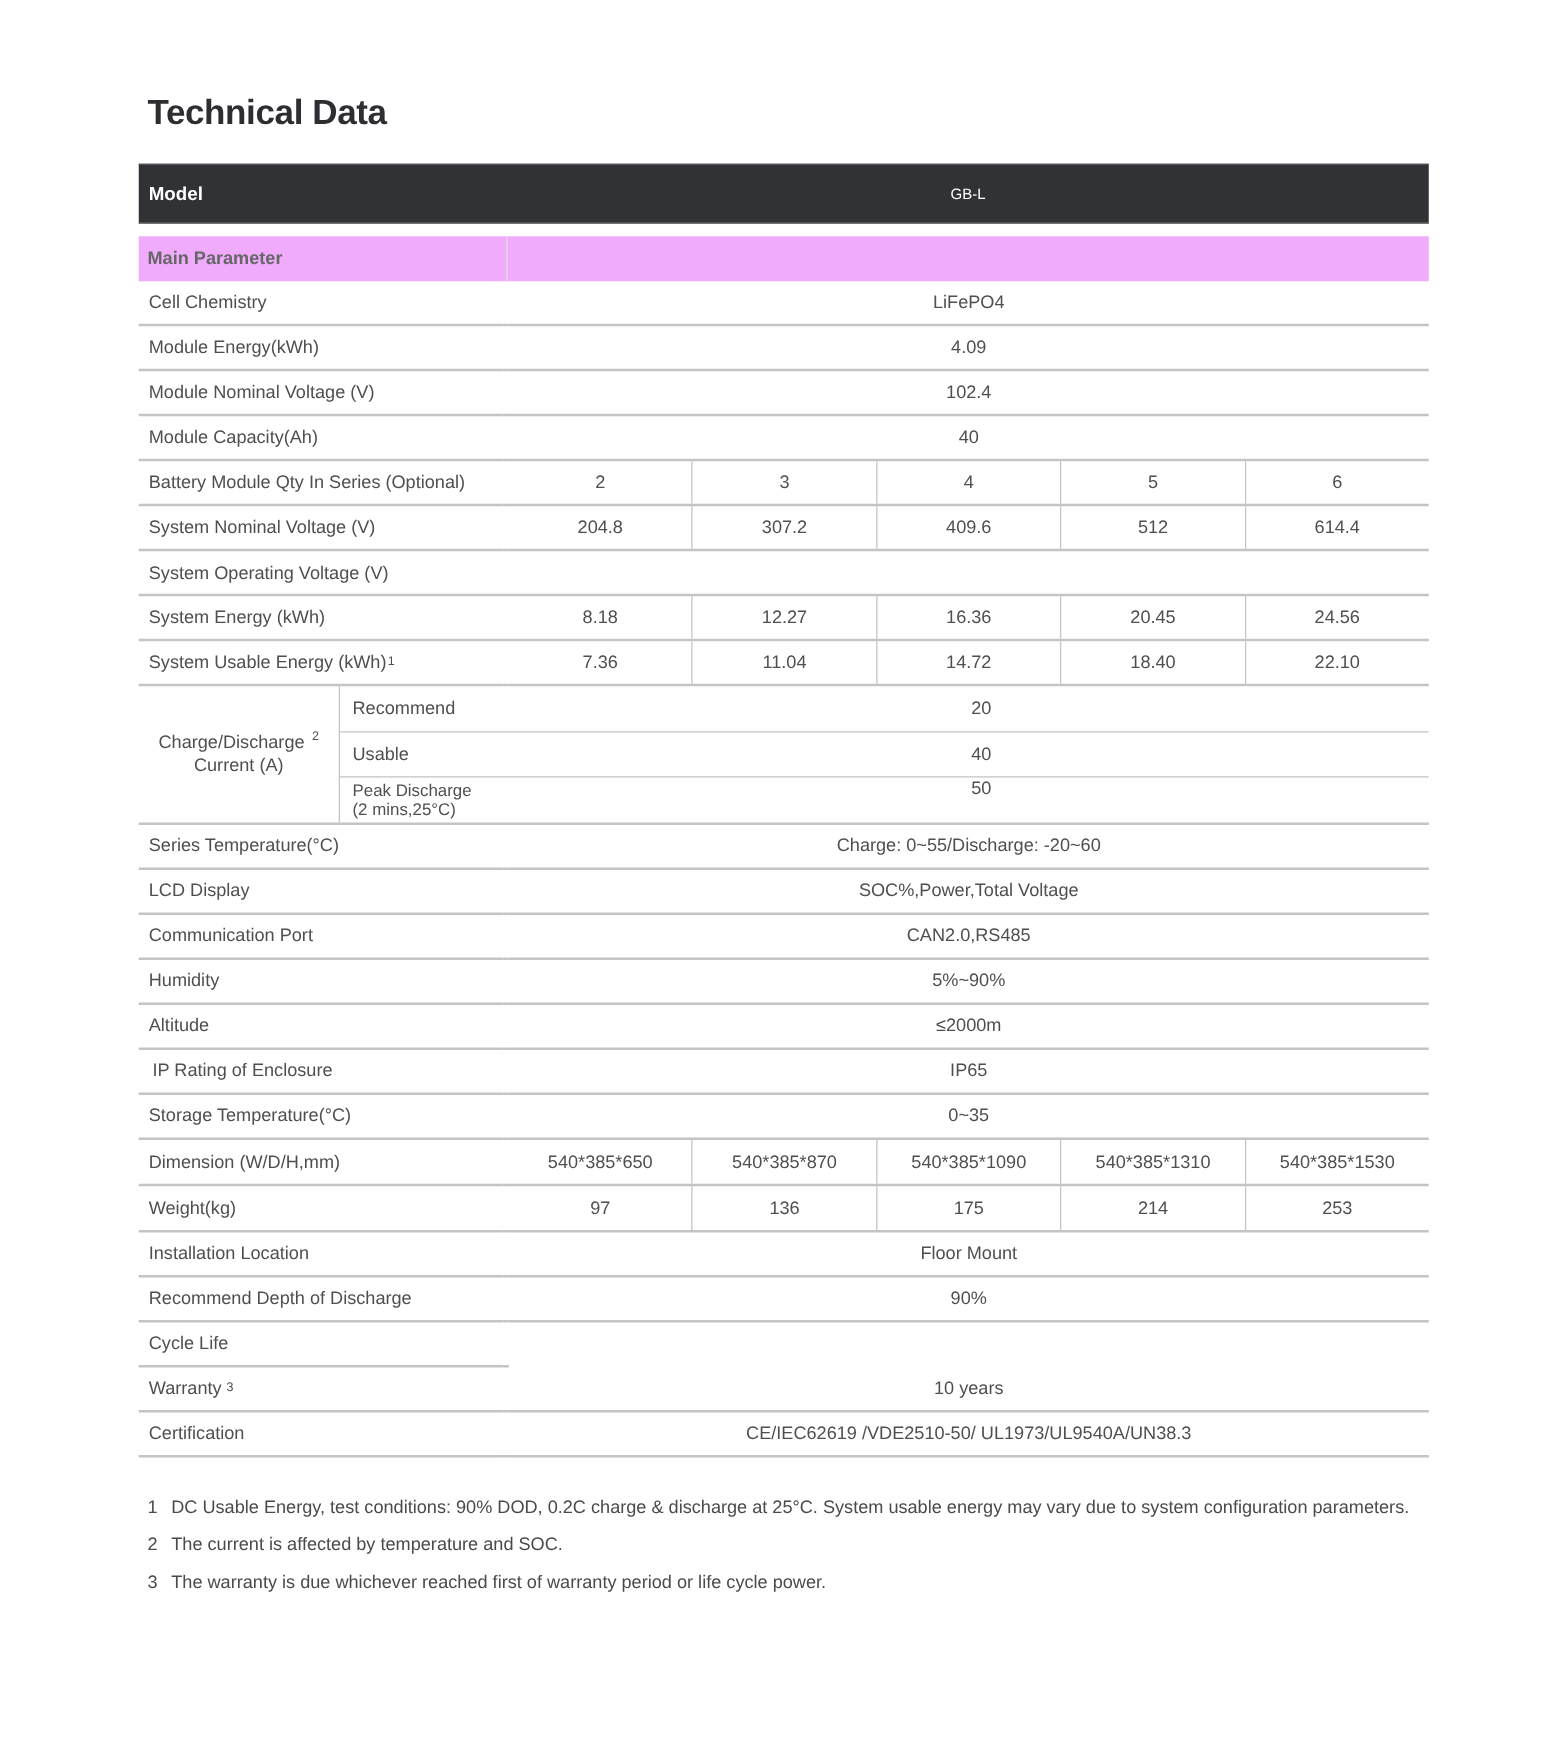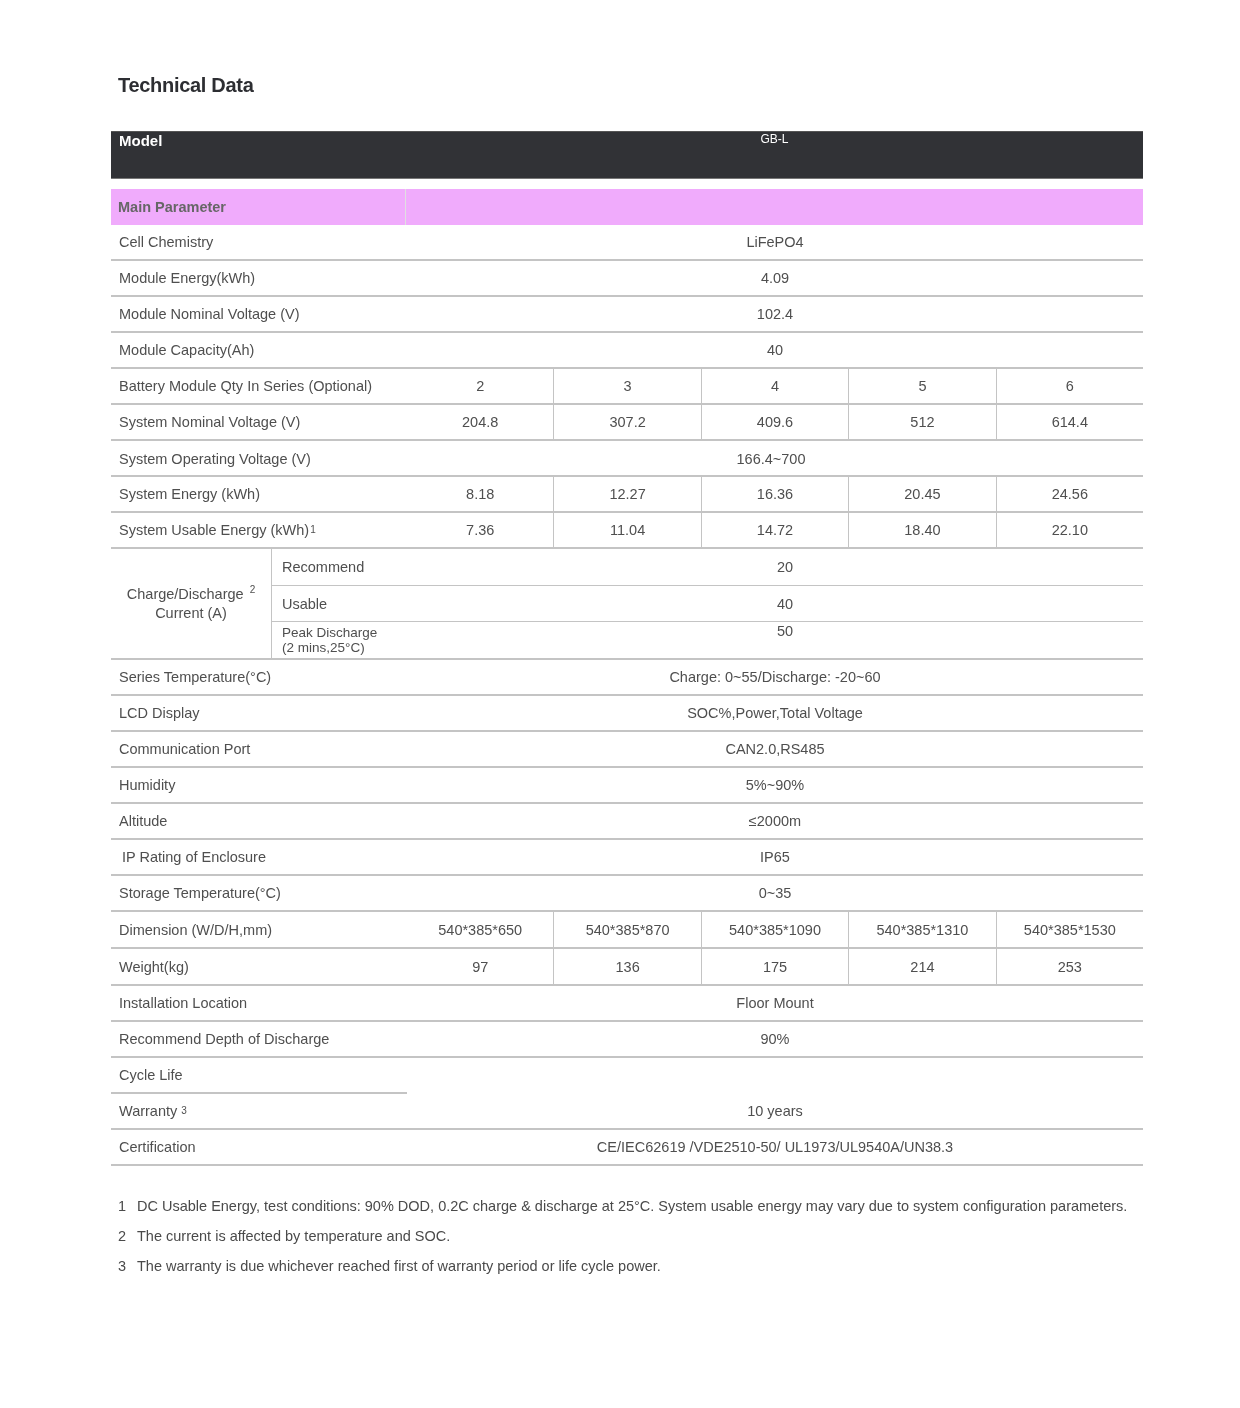--- a/index.html
+++ b/index.html
@@ -3,27 +3,27 @@
 <meta charset="utf-8">
 <style>
   html, body { margin: 0; padding: 0; background: #ffffff; }
   body {
     width: 1240px; height: 1408px; position: relative; overflow: hidden;
     font-family: "Liberation Sans", "DejaVu Sans", sans-serif;
     color: #4a4a4a;
   }
   .title {
     position: absolute; left: 118px; top: 74px;
-    font-size: 20px; font-weight: bold; color: #2d2e32; letter-spacing: -0.3px;
+    font-size: 28px; font-weight: bold; color: #2d2e32; letter-spacing: -0.3px;
   }
   .sheet { position: absolute; left: 111px; top: 131px; width: 1032px; }
 
   .model-row {
     height: 46px; background: #313236; color: #ffffff;
-    display: flex; border-top: 1px solid #555; border-bottom: 1px solid #777;
+    display: flex; align-items: center; border-top: 1px solid #555; border-bottom: 1px solid #777;
   }
   .model-label { width: 295px; padding-left: 8px; font-size: 15px; font-weight: bold; box-sizing: border-box; }
   .model-value { flex: 1; text-align: center; font-size: 12px; }
 
   .section-row {
     margin-top: 10px; height: 36px; background: #f0abfc; display: flex; align-items: center;
   }
   .section-label {
     width: 295px; padding-left: 7px; font-size: 14.5px; font-weight: bold; color: #666;
     box-sizing: border-box; height: 100%; display: flex; align-items: center;
@@ -124,21 +124,20 @@
       <div class="c">204.8</div>
       <div class="c">307.2</div>
       <div class="c">409.6</div>
       <div class="c">512</div>
       <div class="c">614.4</div>
     </div>
   </div>
 
   <div class="row full">
     <div class="lbl" style="border-bottom:none">System Operating Voltage (V)</div>
-    <div class="val" style="margin-left:-4px;border-bottom:none">166.4~700</div>
     <div style="position:absolute;left:0;right:0;bottom:0;border-bottom:2px solid #c4c4c4"></div>
   </div>
 
   <div class="row grid">
     <div class="lbl">System Energy (kWh)</div>
       <div class="gap"></div>
     <div class="cells">
       <div class="c">8.18</div>
       <div class="c">12.27</div>
       <div class="c">16.36</div>

